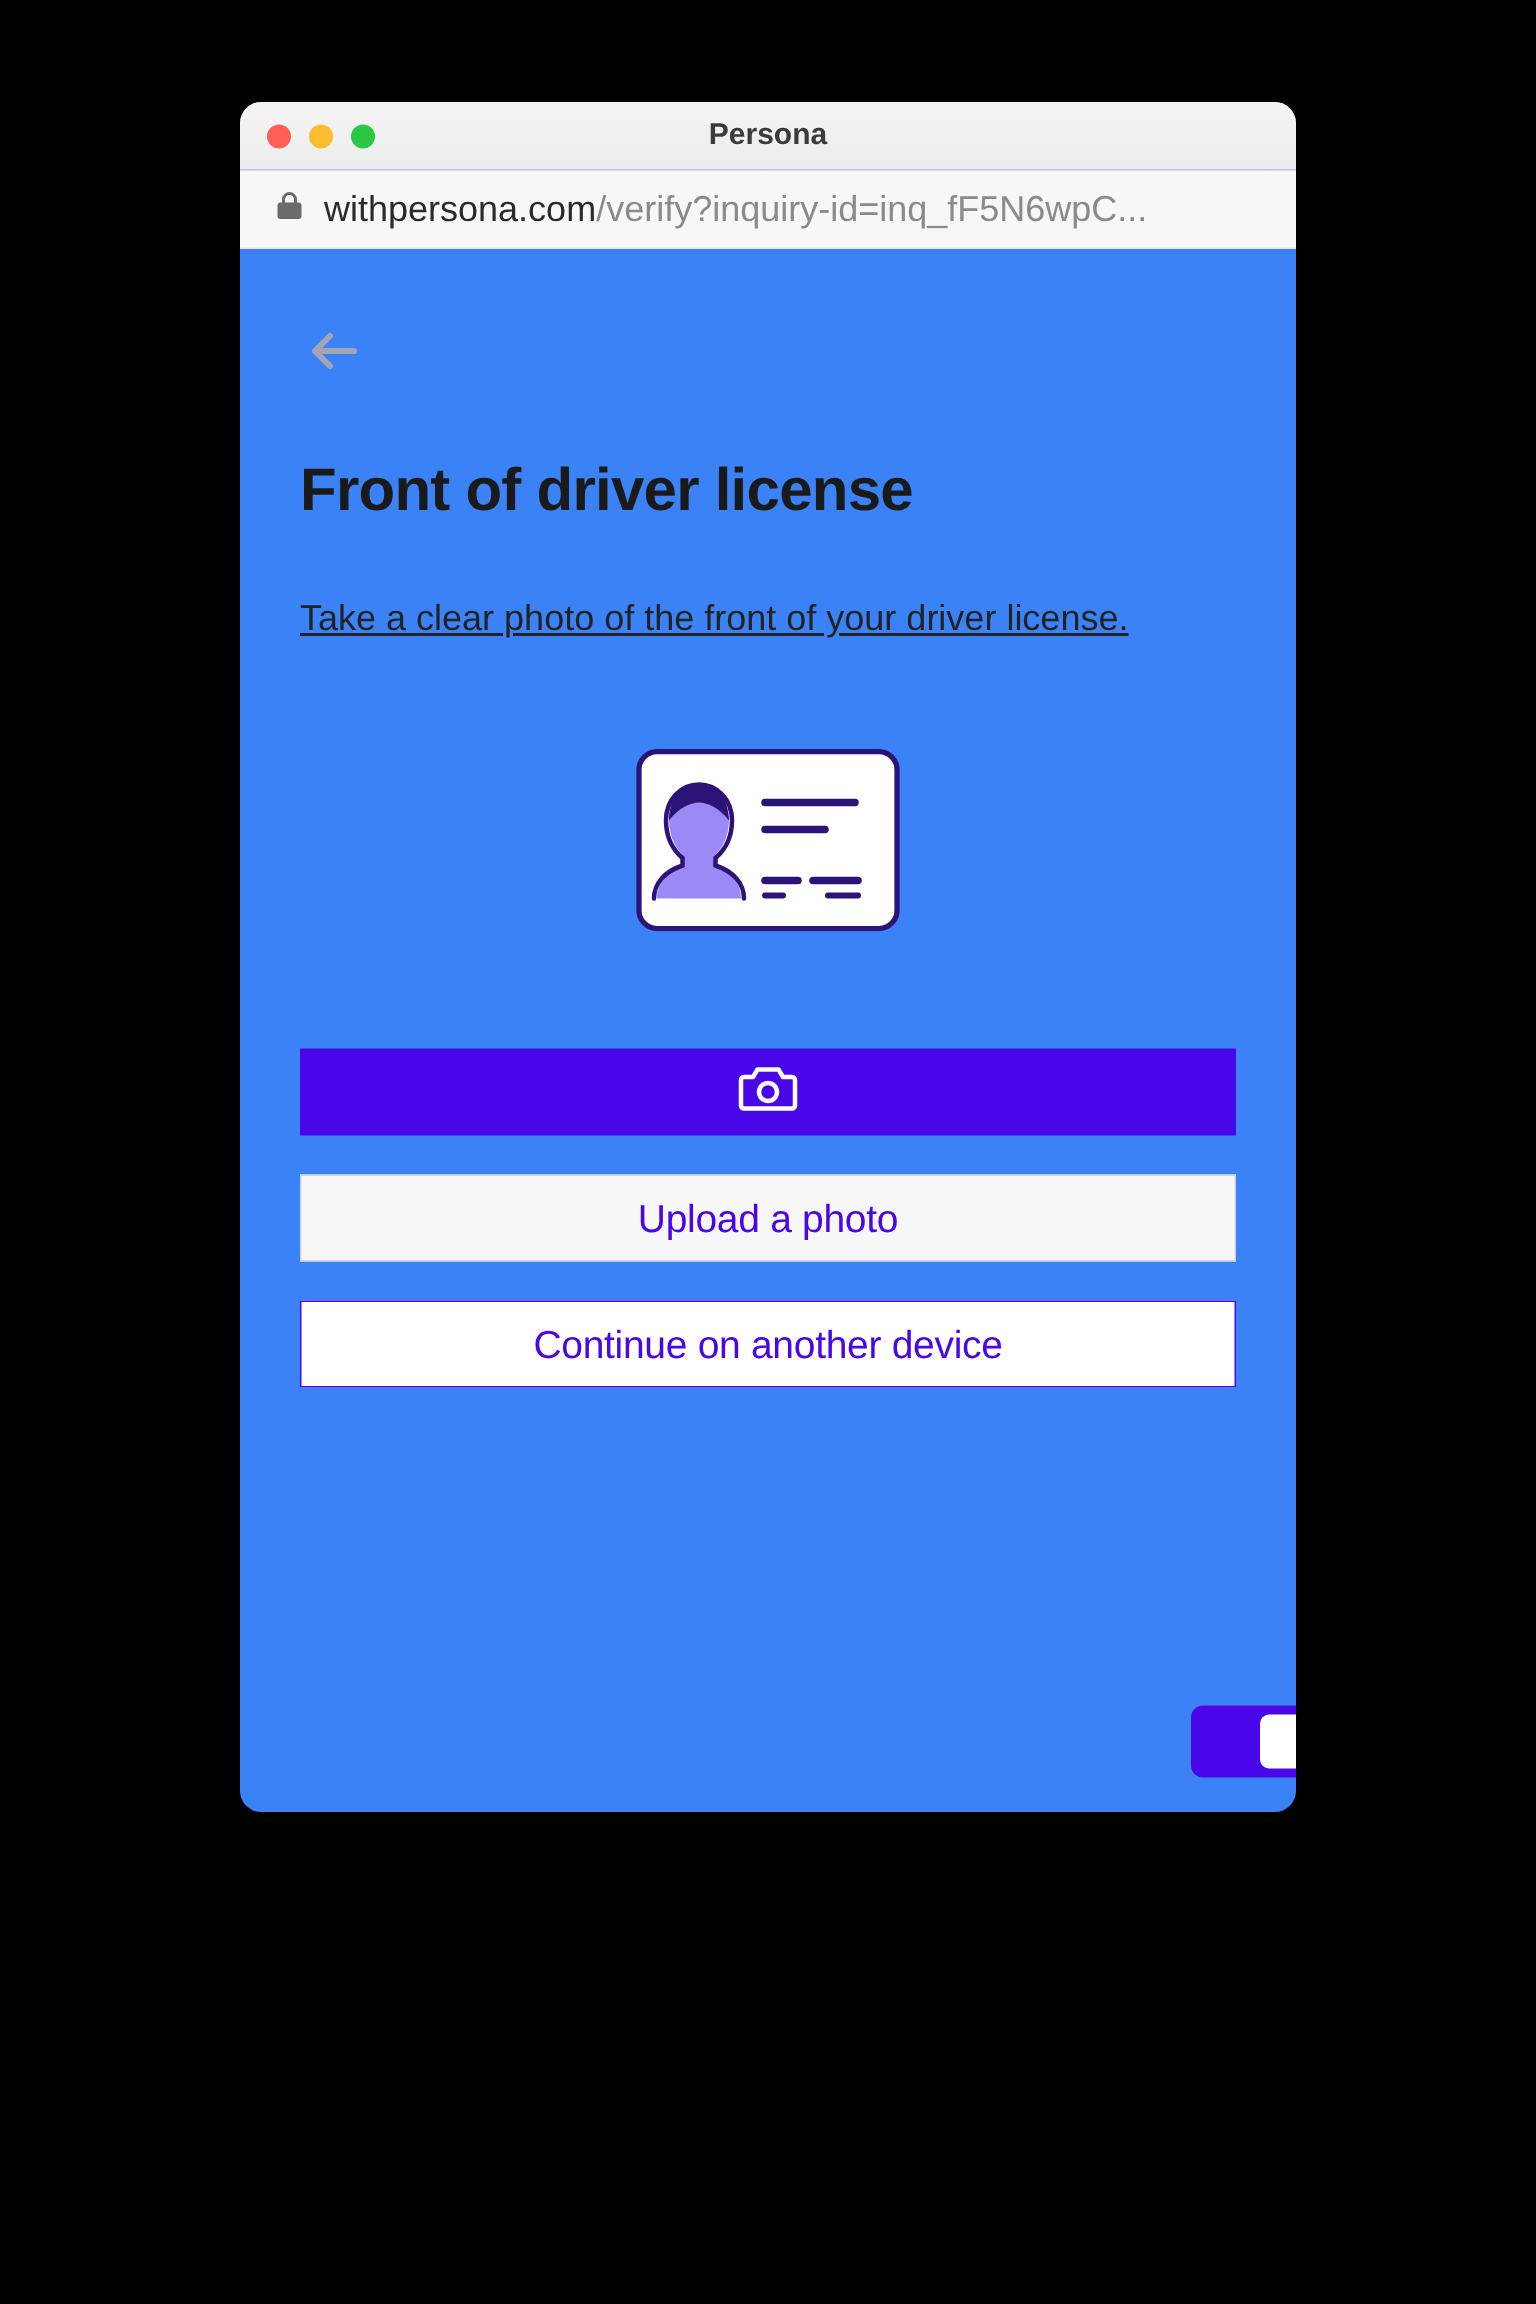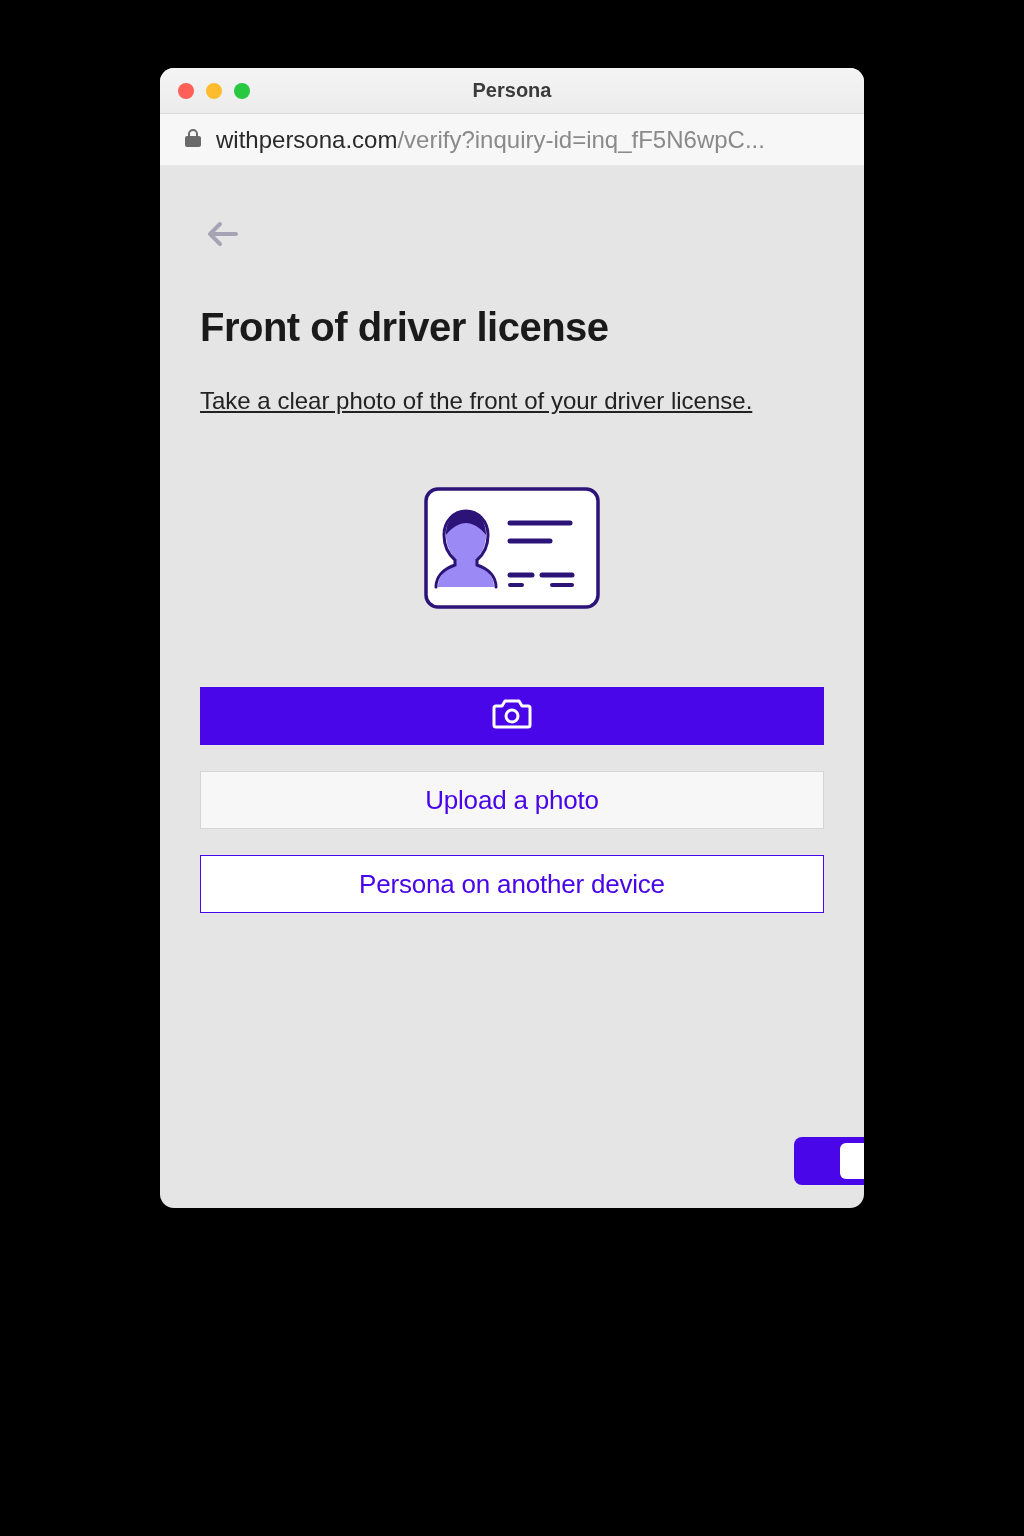--- a/index.html
+++ b/index.html
@@ -15,21 +15,21 @@
       font-family: -apple-system, BlinkMacSystemFont, "Segoe UI", Helvetica, Arial, sans-serif;
       display: flex;
       align-items: flex-start;
       justify-content: center;
       padding-top: 68px;
     }
     
     .browser-window {
       width: 704px;
       height: 1140px;
-      background: #e5e5e5;
+      background: #3b82f6;
       border-radius: 14px;
       overflow: hidden;
       position: relative;
       box-shadow: 0 0 0 1px rgba(0,0,0,0.05);
     }
     
     .titlebar {
       height: 46px;
       background: linear-gradient(#f4f4f4, #ececec);
       display: flex;
@@ -106,21 +106,21 @@
       cursor: pointer;
       padding: 6px;
       margin-bottom: 48px;
       display: inline-flex;
     }
     
     .page-title {
       font-size: 40px;
       font-weight: 700;
       color: #1a1a1a;
-      margin-bottom: 32px;
+      margin-bottom: 44px;
       letter-spacing: -0.5px;
     }
     
     .page-subtitle {
       font-size: 24px;
       color: #222;
       line-height: 1.55;
       margin-bottom: 68px;
       text-decoration: underline;
     }
@@ -268,21 +268,21 @@
           <circle cx="20" cy="20" r="6"></circle>
         </svg>
       </span>
     </button>
     
     <button class="btn btn-secondary">
       <span>Upload a photo</span>
     </button>
     
     <button class="btn btn-outline">
-      <span>Persona on another device</span>
+      <span>Continue on another device</span>
     </button>
     
     <div class="toggle-widget">
       <div class="toggle-knob"></div>
     </div>
     
   </div>
 
 </div>
 

